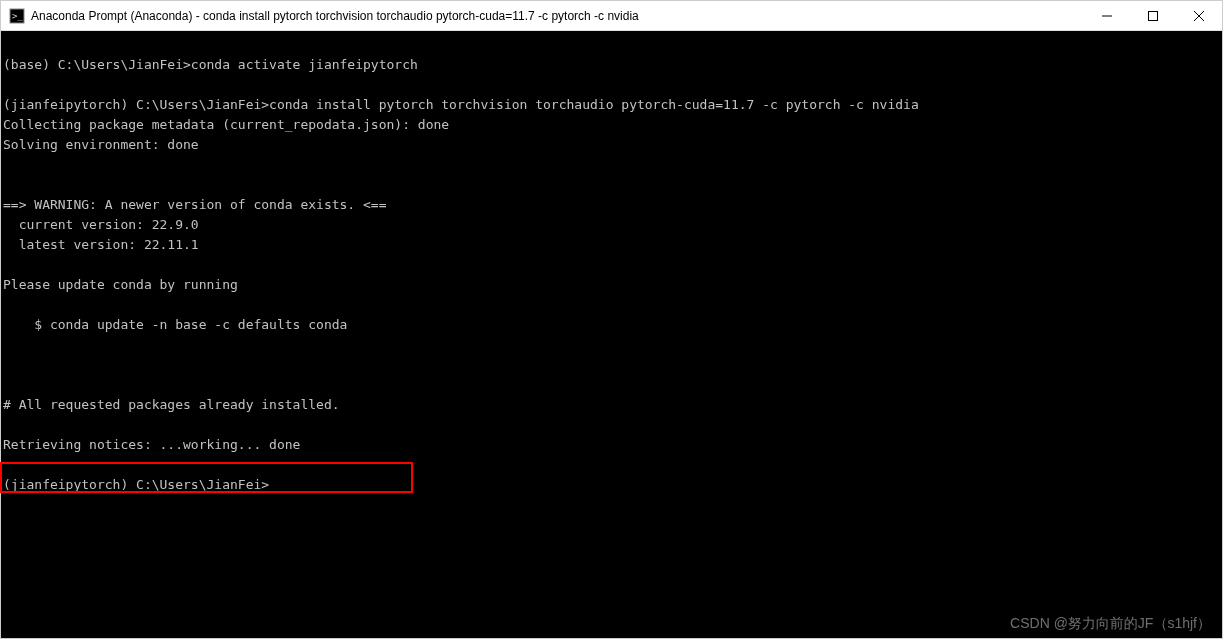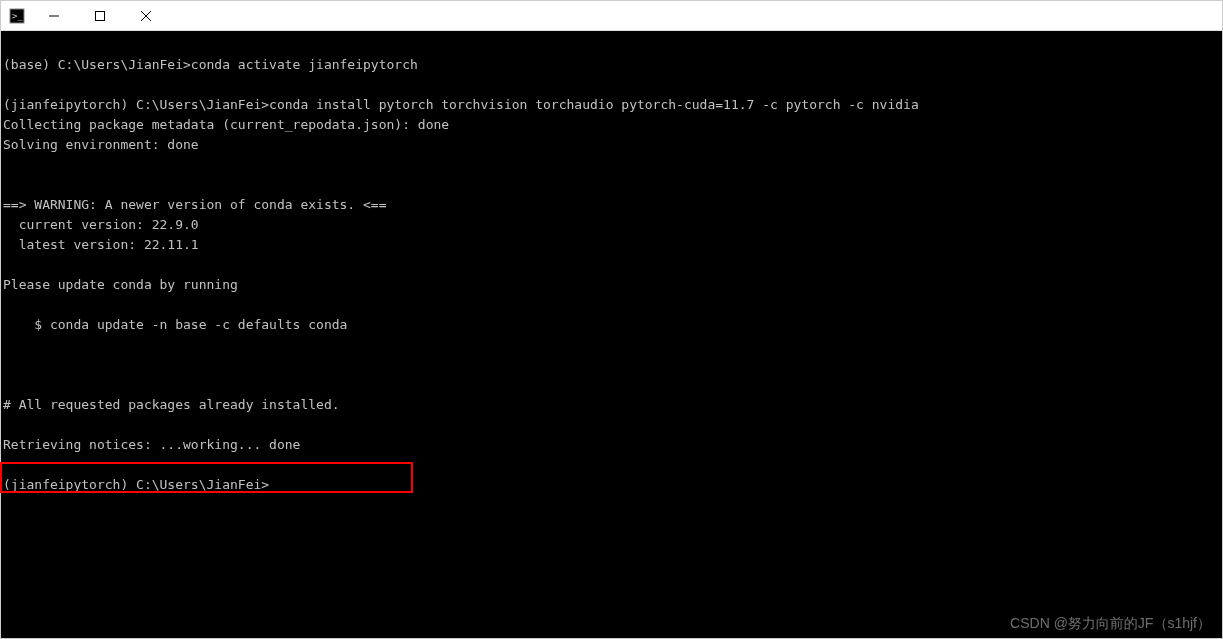--- a/index.html
+++ b/index.html
@@ -95,20 +95,21 @@
 <body>
 
 <div class="window">
   <div class="titlebar">
     <div class="titlebar-icon">
       <svg width="16" height="16" viewBox="0 0 16 16">
         <rect x="1" y="1" width="14" height="14" fill="#000" stroke="#888" stroke-width="1"></rect>
         <text x="3" y="11" font-size="9" fill="#ccc" font-family="monospace">&gt;_</text>
       </svg>
     </div>
+    <div class="titlebar-title">Anaconda Prompt (Anaconda) - conda  install pytorch torchvision torchaudio pytorch-cuda=11.7 -c pytorch -c nvidia</div>
     <div class="window-controls">
       <div class="window-control">
         <svg width="10" height="10" viewBox="0 0 10 10">
             <line x1="0" y1="5" x2="10" y2="5" stroke="#000" stroke-width="1"></line>
           </svg>
       </div>
       <div class="window-control">
         <svg width="10" height="10" viewBox="0 0 10 10">
             <rect x="0.5" y="0.5" width="9" height="9" fill="none" stroke="#000" stroke-width="1"></rect>
           </svg>

